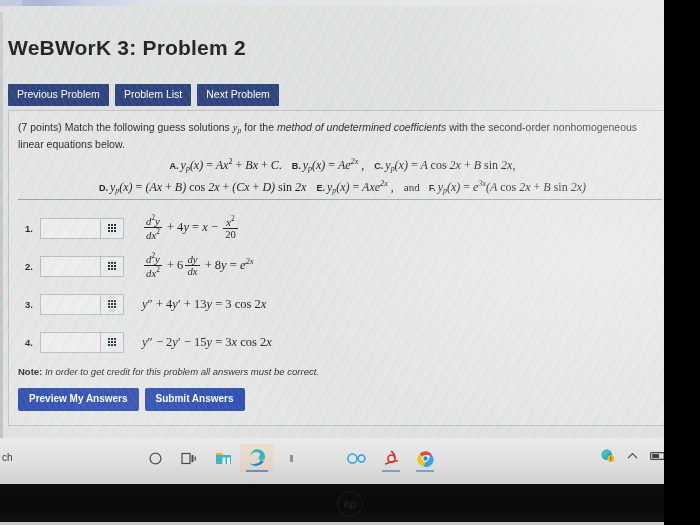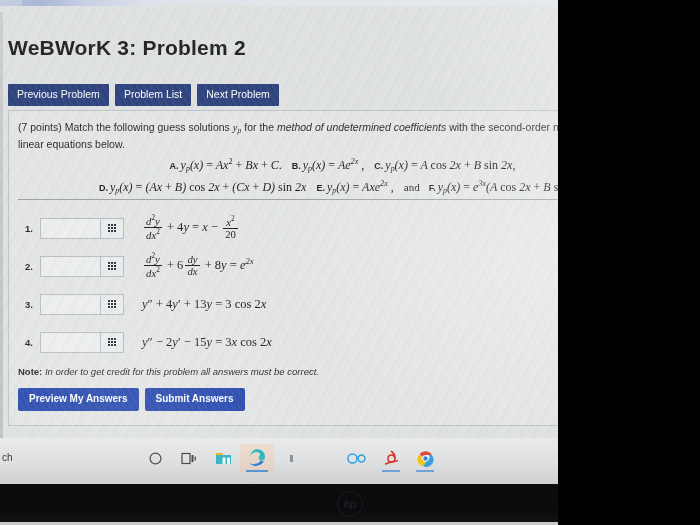--- a/index.html
+++ b/index.html
@@ -12,21 +12,21 @@
     height: 525px;
     overflow: hidden;
     font-family: "Liberation Sans", sans-serif;
     position: relative;
   }
 
   
   #photo {
     position: absolute;
     inset: 0;
-    width: 558px;
+    width: 664px;
     height: 525px;
     background: #fdba74;
     overflow: hidden;
   }
 
   
   #screen {
     position: absolute;
     left: 0;
     top: 0;

